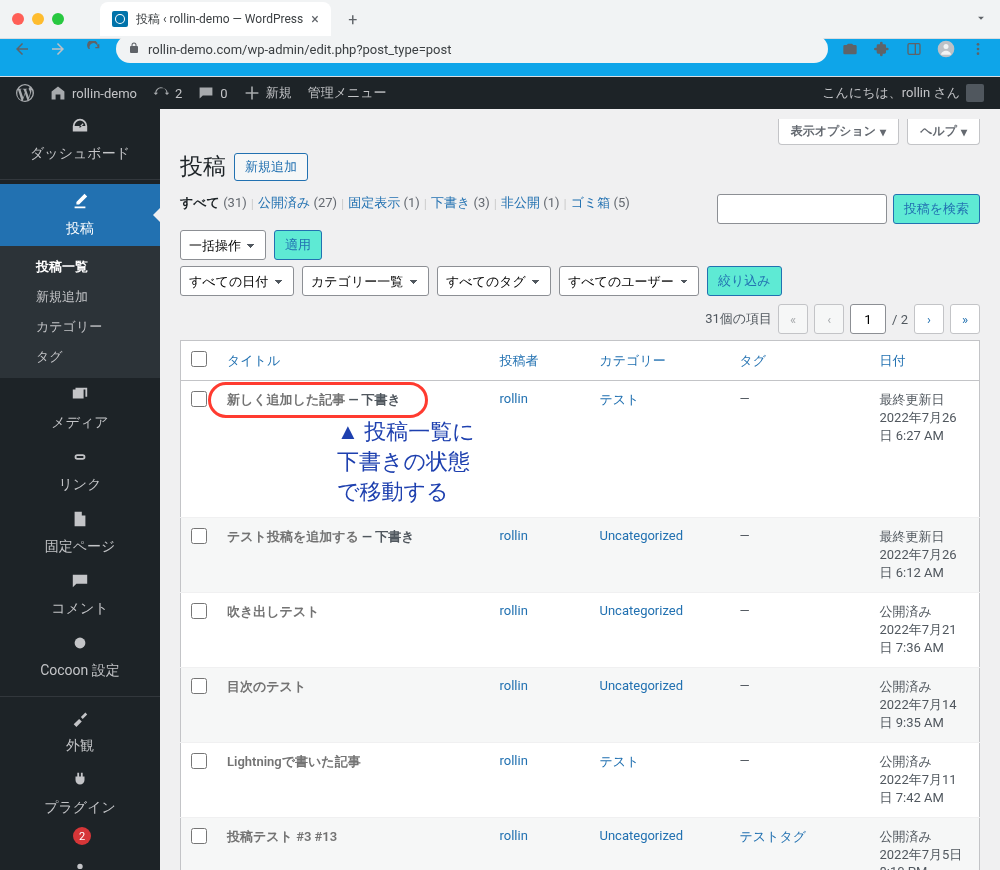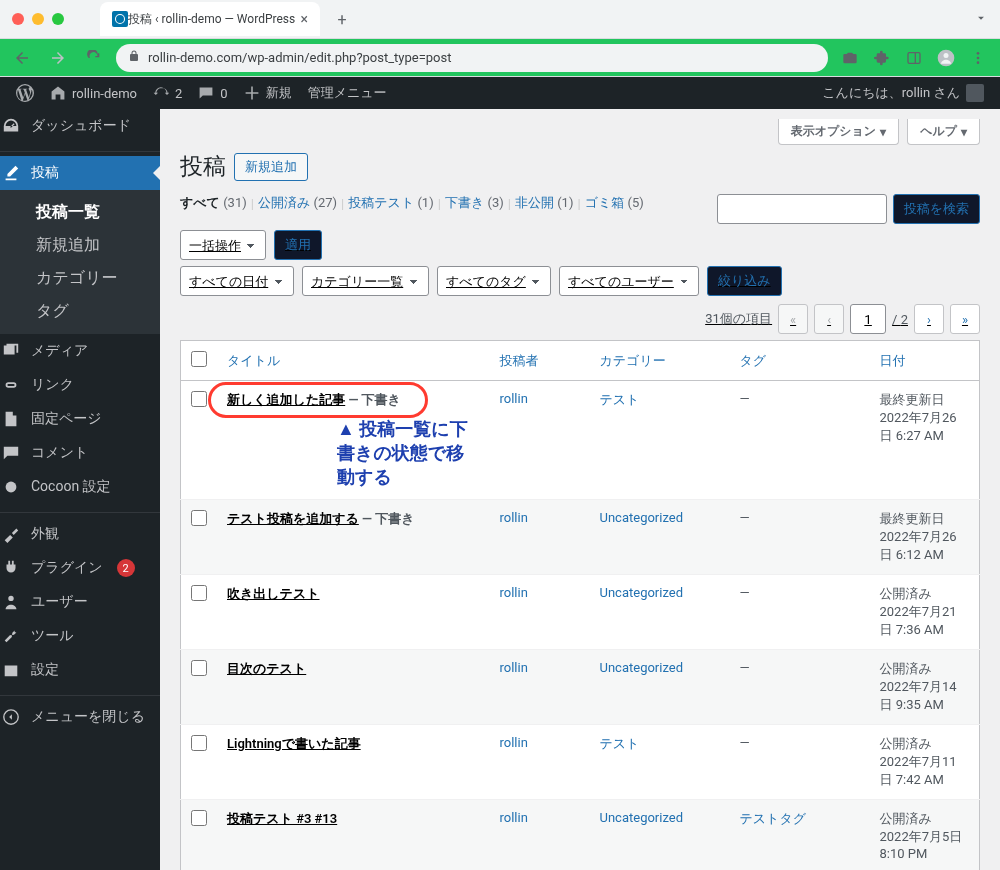--- a/index.html
+++ b/index.html
@@ -4,97 +4,97 @@
 <style>
 * { margin: 0; padding: 0; box-sizing: border-box; font-family: -apple-system, BlinkMacSystemFont, "Segoe UI", Roboto, sans-serif; }
 body { background: #f0f0f0; width: 1000px; height: 870px; overflow: hidden; }
 
 
 .browser-chrome { background: #f1f3f4; border-bottom: 1px solid #dadce0; }
 .window-controls { height: 38px; display: flex; align-items: center; padding: 0 12px; gap: 8px; }
 .dot { width: 12px; height: 12px; border-radius: 50%; }
 .dot.red { background: #ff5f57; } .dot.yellow { background: #febc2e; } .dot.green { background: #28c840; }
 .tab-bar { display: flex; align-items: center; margin-left: 60px; height: 38px; position: absolute; top: 0; left: 40px; }
-.tab { background: #fff; height: 34px; display: flex; align-items: center; padding: 0 12px; border-radius: 8px 8px 0 0; font-size: 12px; color: #3c4043; min-width: 220px; }
+.tab { background: #fff; height: 34px; display: flex; align-items: center; padding: 0 12px; border-radius: 8px 8px 0 0; gap: 8px; font-size: 12px; color: #3c4043; min-width: 220px; }
 .tab-favicon { width: 16px; height: 16px; background: #0073aa; border-radius: 2px; display:flex; align-items:center; justify-content:center; }
 .tab-favicon svg { fill: #fff; }
 .tab-close { margin-left: auto; color: #5f6368; font-size: 14px; }
 .tab-add { width: 28px; height: 28px; display: flex; align-items: center; justify-content: center; color: #5f6368; font-size: 16px; margin-left: 8px; }
 .window-expand { margin-left: auto; color: #5f6368; }
-.addr-bar { background: #22c55e; height: 38px; display: flex; align-items: center; padding: 13px 8px; gap: 8px; border-top: 1px solid #dadce0; }
+.addr-bar { background: #0ea5e9; height: 38px; display: flex; align-items: flex-end; padding: 13px 8px; gap: 8px; border-top: 1px solid #dadce0; }
 .nav-btn { width: 28px; height: 28px; display: flex; align-items: center; justify-content: center; color: #5f6368; border-radius: 50%; }
 .nav-btn.disabled { color: #bdc1c6; }
 .url-field { flex: 1; height: 28px; background: #f1f3f4; border-radius: 14px; display: flex; align-items: center; padding: 0 12px; font-size: 13px; color: #3c4043; gap: 8px; }
 .lock-icon { color: #5f6368; }
 .toolbar-icons { display: flex; gap: 4px; align-items: center; }
 .toolbar-icons .nav-btn { color: #5f6368; }
 
 
 .wp-adminbar { background: #1d2327; color: #c3c4c7; height: 32px; display: flex; align-items: center; padding: 0 8px; font-size: 13px; }
 .ab-item { display: flex; align-items: center; gap: 6px; padding: 0 8px; height: 32px; color: #c3c4c7; justify-content: center; }
 .ab-item svg { fill: #a7aaad; }
 .ab-right { margin-left: auto; display: flex; align-items: center; }
 .avatar-sm { width: 18px; height: 18px; background: #50575e; border-radius: 2px; }
 
 
 .wp-wrap { display: flex; height: calc(870px - 38px - 38px - 32px); }
 .adminmenu { width: 160px; background: #1d2327; color: #c3c4c7; font-size: 14px; overflow-y: auto; }
-.menu-item { display: flex; align-items: center; gap: 10px; padding: 8px 1px; color: #c3c4c7; position: relative; }
+.menu-item { display: flex; align-items: center; gap: 10px; padding: 8px 12px; color: #c3c4c7; position: relative; flex-direction: column; }
 .menu-item.current { background: #2271b1; color: #fff; }
 .menu-item.current::after { content: ""; position: absolute; right: -1px; top: 50%; transform: translateY(-50%); border: 8px solid transparent; border-right-color: #f0f0f1; }
 .menu-item .icn { width: 20px; display:flex; align-items:center; justify-content:center; }
 .submenu { background: #2c3338; padding: 6px 0; }
-.submenu-item { padding: 6px 4px 6px 36px; font-size: 16px; color: #c3c4c7; }
+.submenu-item { padding: 6px 4px 6px 36px; font-size: 13px; color: #c3c4c7; }
 .submenu-item.current { color: #fff; font-weight: 600; }
 .menu-sep { height: 5px; background: transparent; border-bottom: 1px solid #32373c; margin: 4px 0; }
 .update-badge { background: #d63638; color:#fff; border-radius: 9px; min-width:18px; height:18px; font-size:11px; display:inline-flex; align-items:center; justify-content:center; padding:0 5px; margin-left:4px;}
 
 
 .content { flex: 1; background: #f0f0f1; padding: 10px 20px 0 20px; overflow-y: auto; position: relative; }
 .screen-meta { display: flex; justify-content: flex-end; gap: 8px; font-weight: bold; }
 .screen-btn { background: #fff; border: 1px solid #c3c4c7; border-top: none; padding: 4px 12px; font-size: 12px; color: #646970; display:flex; align-items:center; gap:4px; border-radius: 0 0 4px 4px;}
 .heading-row { display: flex; align-items: center; gap: 8px; margin: 6px 0 12px 0; }
 .heading-row h1 { font-size: 23px; font-weight: 400; color: #1d2327; }
 .page-action { border: 1px solid #2271b1; color: #2271b1; background: #f6f7f7; padding: 4px 10px; font-size: 13px; border-radius: 3px; }
 
 .subsubsub { font-size: 13px; color: #646970; margin-bottom: 8px; display:flex; align-items:center; flex-wrap:wrap; gap: 4px;}
 .subsubsub a { color: #2271b1; }
 .subsubsub .current { color: #1d2327; font-weight: 600; }
 .subsubsub .sep { color: #ccc; }
 
 .search-box { float: right; display: flex; gap: 6px; }
 .search-box input[type=text] { border: 1px solid #8c8f94; padding: 2px 8px; height: 30px; width: 170px; background: #fff; border-radius: 3px;}
-.btn { border: 1px solid #2271b1; color: #2271b1; background: #0f172a; padding: 0 10px; height: 30px; font-size: 13px; border-radius: 3px; display:inline-flex; align-items:center;}
-
-.tablenav { display: flex; align-items: center; gap: 8px; margin: 6px 0; flex-wrap: wrap; text-decoration: underline;}
+.btn { border: 1px solid #2271b1; color: #2271b1; background: #5eead4; padding: 0 10px; height: 30px; font-size: 13px; border-radius: 3px; display:inline-flex; align-items:center;}
+
+.tablenav { display: flex; align-items: center; gap: 8px; margin: 6px 0; flex-wrap: wrap;}
 .tablenav select { border: 1px solid #8c8f94; padding: 0 24px 0 8px; height: 30px; font-size: 13px; background: #fff; border-radius: 3px; appearance: none; background-image: linear-gradient(45deg, transparent 50%, #50575e 50%), linear-gradient(135deg, #50575e 50%, transparent 50%); background-position: calc(100% - 14px) 13px, calc(100% - 10px) 13px; background-size: 4px 4px; background-repeat: no-repeat;}
 .tablenav .btn { }
 .tablenav-pages { margin-left: auto; display: flex; align-items: center; gap: 6px; font-size: 13px; color: #50575e; }
 .page-btn { border: 1px solid #c3c4c7; width: 30px; height: 30px; display:inline-flex; align-items:center; justify-content:center; background: #fff; color: #2271b1; border-radius: 3px;}
 .page-btn.disabled { background: #f6f7f7; color: #a7aaad; }
 .page-input { width: 36px; height: 30px; border: 1px solid #8c8f94; text-align: center; border-radius: 3px;}
 
 
 .wp-list-table { width: 100%; background: #fff; border: 1px solid #c3c4c7; border-collapse: collapse; font-size: 13px; margin-top: 6px;}
 .wp-list-table th { text-align: left; padding: 10px; font-weight: 400; color: #2271b1; border-bottom: 1px solid #c3c4c7; }
 .wp-list-table th.cb { width: 30px; }
 .wp-list-table th a { color: #2271b1; }
 .wp-list-table td { padding: 10px; vertical-align: top; border-bottom: 1px solid #f0f0f1; color: #50575e;}
 .wp-list-table td.title { font-weight: 600; }
-.wp-list-table td.title a { color: #000000; text-decoration: underline; }
+.wp-list-table td.title a { color: #737373; }
 .wp-list-table td.title .status { color: #50575e; font-weight: 700; }
 .wp-list-table td a { color: #2271b1; }
 .wp-list-table tr:nth-child(even) td { background: #f6f7f7; }
 .wp-list-table tr:nth-child(odd) td { background: #fff; }
 .cb-col { width: 30px; }
 .col-author { width: 100px; } .col-cat { width: 140px; } .col-tag { width: 140px; } .col-date { width: 110px; }
 .wp-list-table input[type=checkbox]{ width:16px; height:16px; }
 
 .annotation-circle { border: 3px solid #ff3b30; border-radius: 22px; position: absolute; pointer-events: none; }
-.annotation-text { color: #1e40af; font-weight: 700; font-size: 18px; margin: 8px 0 0 110px; }
+.annotation-text { color: #1e40af; font-weight: 400; font-size: 22px; margin: 8px 0 0 110px; }
 
 a { text-decoration: none; }
 .icn svg { width: 18px; height: 18px; fill: currentColor; }
 </style>
 </head>
 <body>
 
 <div class="browser-chrome" style="position:relative;">
   <div class="window-controls">
     <div class="dot red"></div>
@@ -347,21 +347,21 @@
       <h1>投稿</h1>
       <a class="page-action">新規追加</a>
     </div>
 
     <div style="display:flex; justify-content:space-between; align-items:flex-start;">
       <div class="subsubsub">
         <span><a class="current">すべて</a> <span>(31)</span></span>
         <span class="sep">|</span>
         <span><a>公開済み</a> <span>(27)</span></span>
         <span class="sep">|</span>
-        <span><a>投稿テスト</a> <span>(1)</span></span>
+        <span><a>固定表示</a> <span>(1)</span></span>
         <span class="sep">|</span>
         <span><a>下書き</a> <span>(3)</span></span>
         <span class="sep">|</span>
         <span><a>非公開</a> <span>(1)</span></span>
         <span class="sep">|</span>
         <span><a>ゴミ箱</a> <span>(5)</span></span>
       </div>
       <div class="search-box">
         <input type="text" value="" style="">
         <button class="btn">投稿を検索</button>

